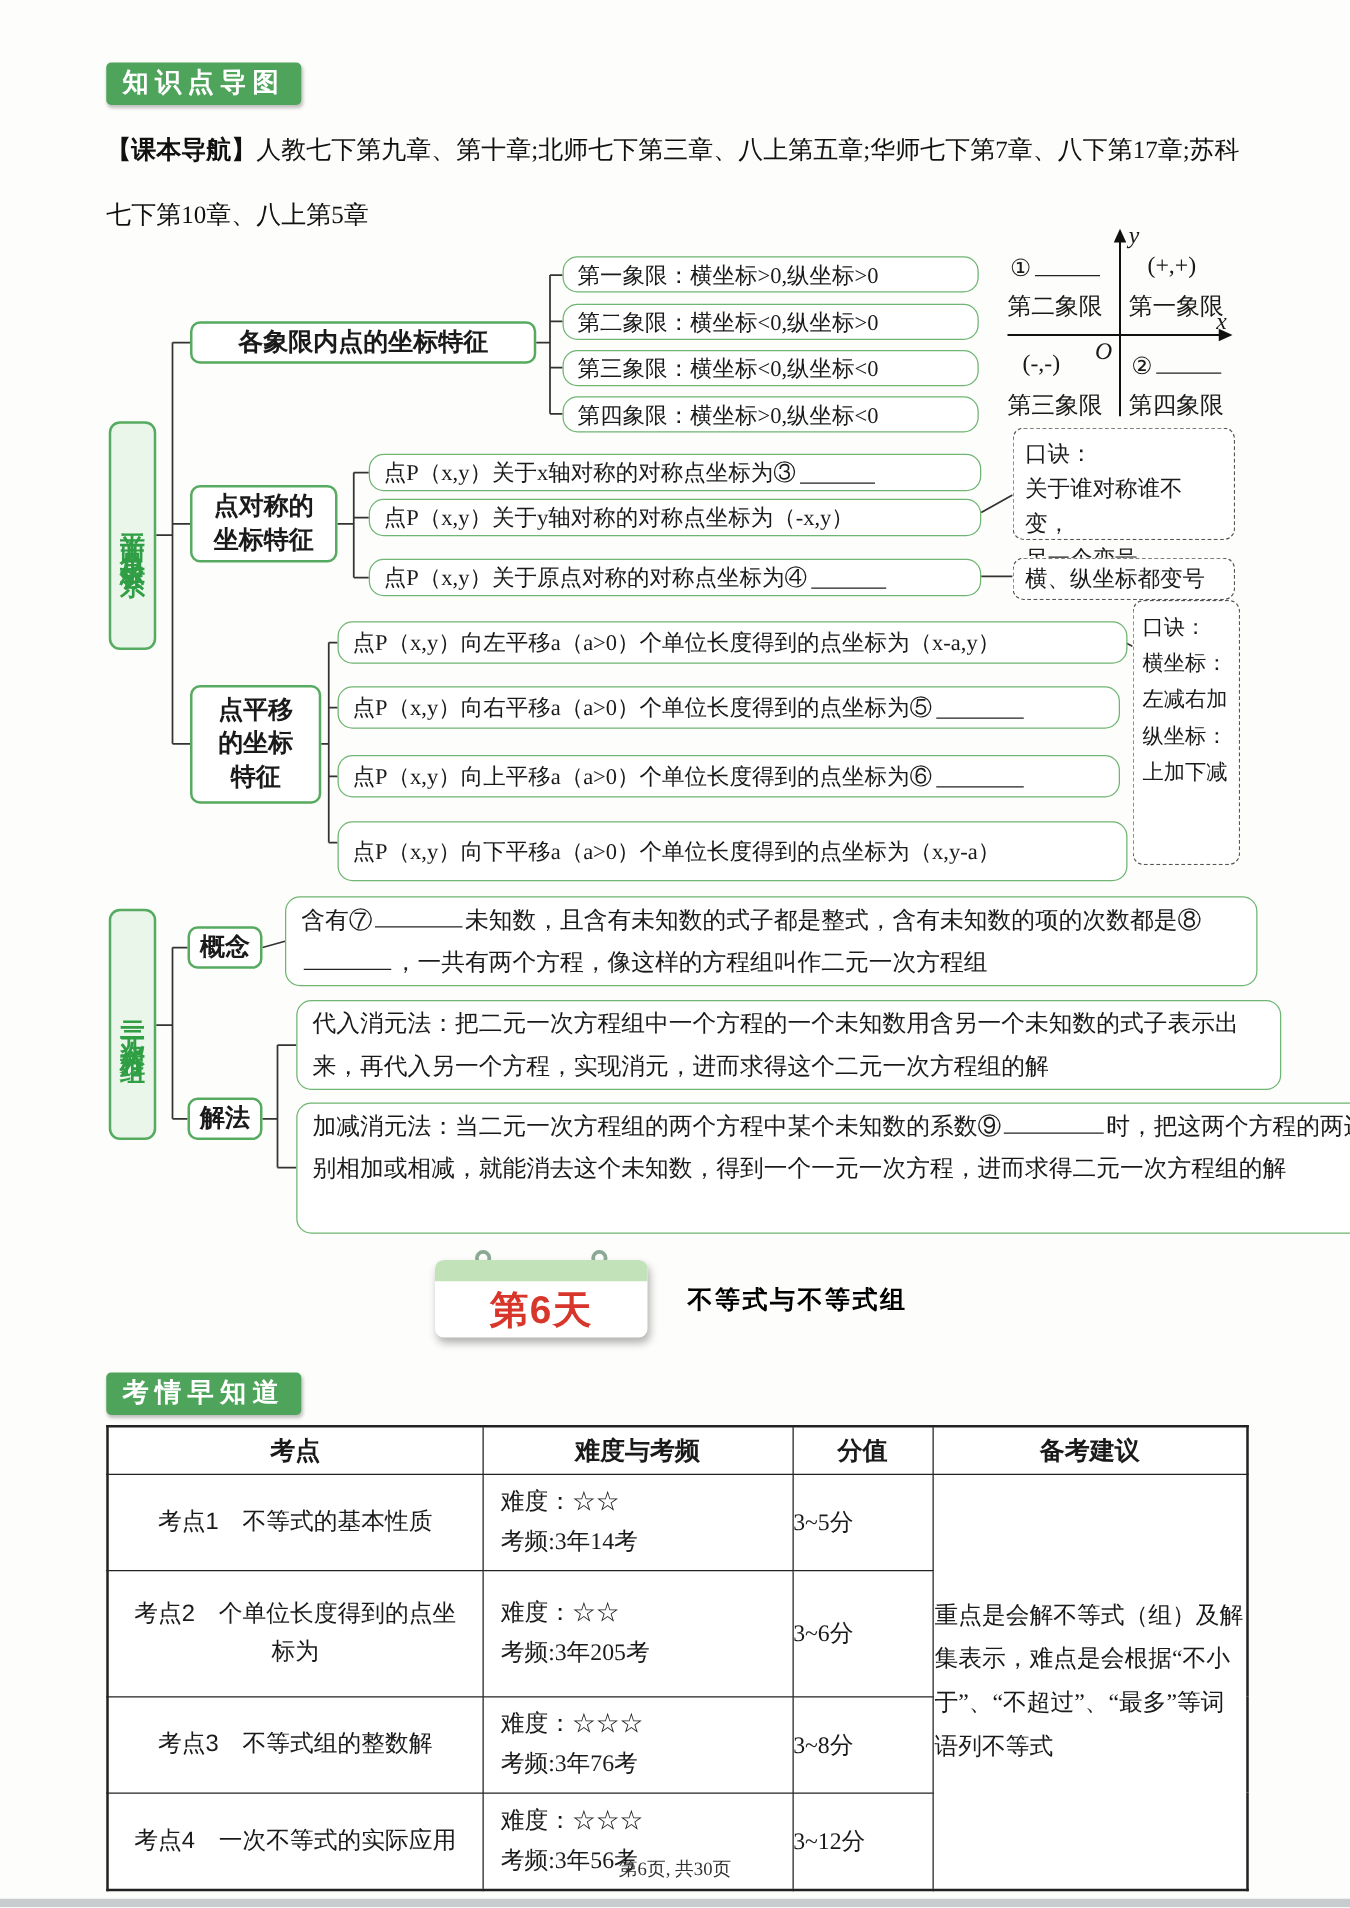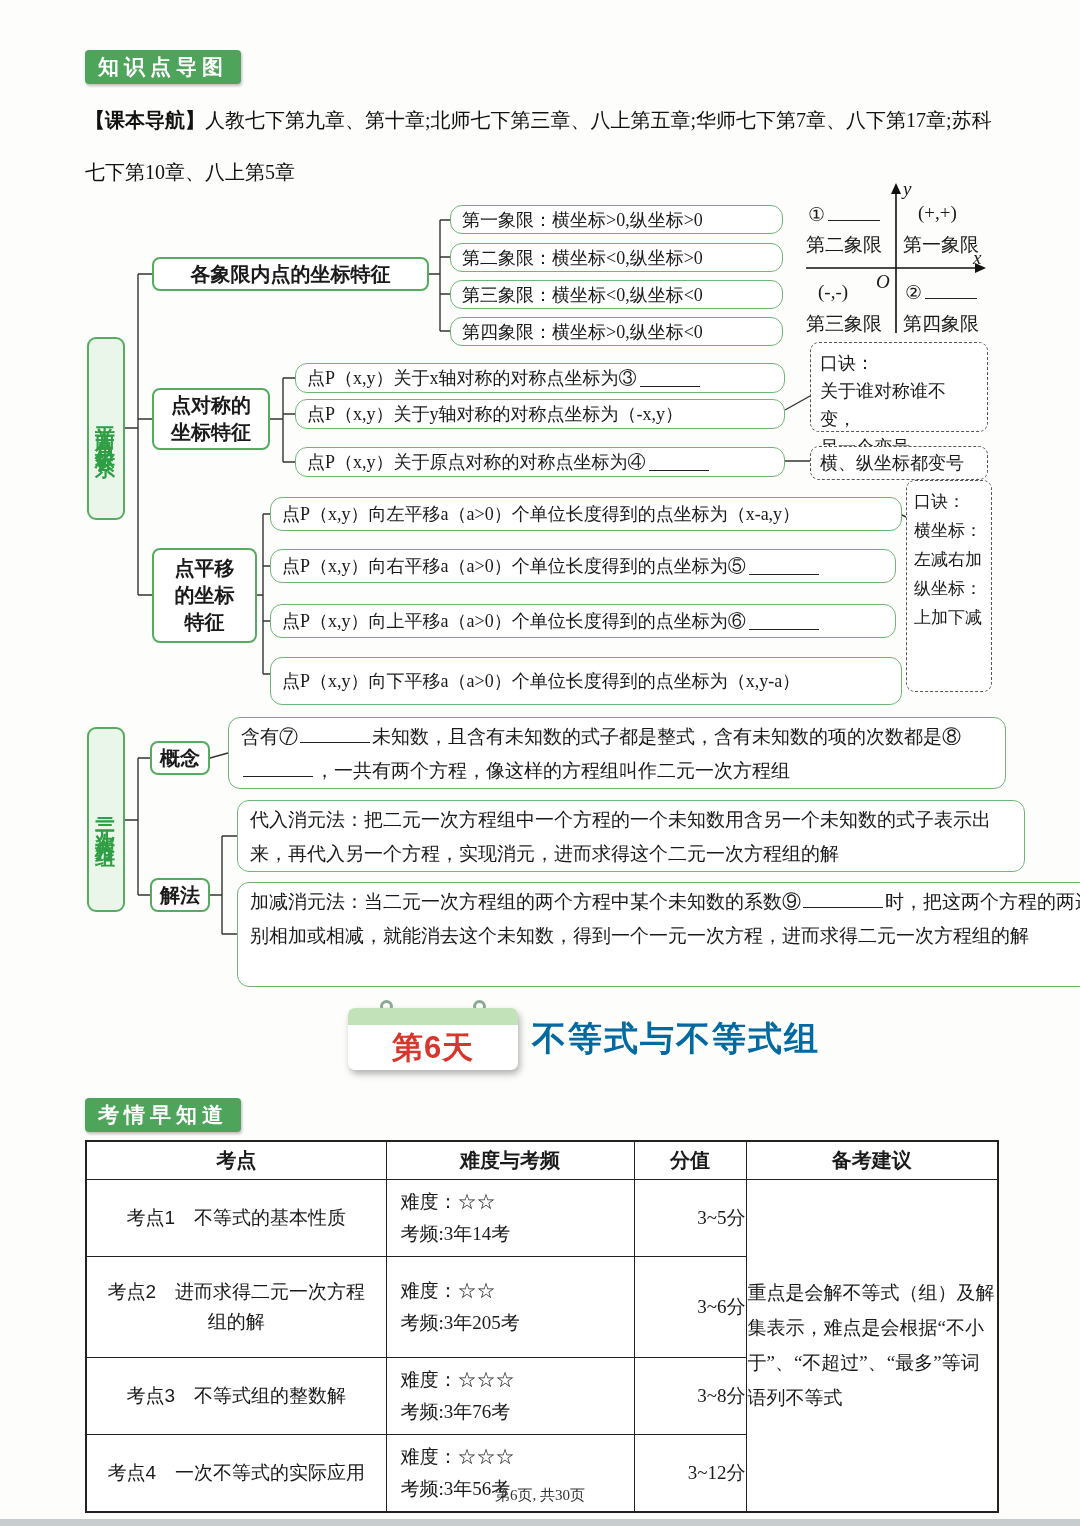--- a/index.html
+++ b/index.html
@@ -37,29 +37,29 @@
   .math { font-style:italic; font-family:"Liberation Serif", serif; }
 
   .day-banner { display:flex; align-items:center; }
   .cal { position:relative; width:170px; height:62px; border-radius:7px;
          box-shadow:2px 4px 7px rgba(0,0,0,.3); background:#fff; }
   .cal-top { position:absolute; left:0; right:0; top:0; height:17px; background:#c2e2ba; border-radius:7px 7px 0 0; }
   .cal-body { position:absolute; left:0; right:0; top:17px; bottom:0; display:flex; align-items:center; justify-content:center;
               color:#d8352b; font-weight:bold; font-size:31px; letter-spacing:1px; }
   .ring { position:absolute; width:13px; height:13px; border:3px solid #8aa894; border-radius:50%; top:-8px; background:transparent; }
   .ring.r1 { left:32px; } .ring.r2 { right:32px; }
-  .day-title { font-weight:bold; font-size:34px; color:#0369a1; margin-left:14px; letter-spacing:2px; }
+  .day-title { font-weight:bold; font-size:20px; color:#000000; margin-left:32px; letter-spacing:2px; }
 
   table.exam-table { border-collapse:collapse; border:2px solid #222; background:#fff; table-layout:fixed; }
   .exam-table th, .exam-table td { border:1.5px solid #222; }
   .exam-table th { font-size:20px; font-weight:bold; text-align:center; height:38px; }
   .td-name { font-size:19px; padding:20px 11px; line-height:30px; text-align:center; vertical-align:middle; }
   .td-diff { font-family:"Liberation Serif", serif; font-size:19px; padding:6px 14px; vertical-align:middle; }
   .td-diff div { line-height:32px; }
-  .td-score { font-family:"Liberation Serif", serif; font-size:19px; text-align:right; vertical-align:middle; }
+  .td-score { font-family:"Liberation Serif", serif; font-size:19px; text-align:left; vertical-align:middle; }
   .td-advice { font-family:"Liberation Serif", serif; font-size:19px; line-height:35px; padding:10px 1px; vertical-align:middle; text-align:left; }
 
   .footer { text-align:center; font-family:"Liberation Serif", serif; font-size:15px; color:#333; }
   .bottom-strip { background:#c7ccce; }
 </style>
 </head>
 <body>
 
 <div class="page">
 
@@ -188,21 +188,21 @@
       <tr style="height:70px;">
         <td class="td-name">考点1　不等式的基本性质</td>
         <td class="td-diff">
           <div>难度：☆☆</div>
           <div>考频:3年14考</div>
         </td>
         <td class="td-score">3~5分</td>
         <td class="td-advice" rowspan="4">重点是会解不等式（组）及解集表示，难点是会根据“不小于”、“不超过”、“最多”等词语列不等式</td>
       </tr>
       <tr style="height:82px;">
-        <td class="td-name">考点2　进而求得二元一次方程组的解</td>
+        <td class="td-name">考点2　个单位长度得到的点坐标为</td>
         <td class="td-diff">
           <div>难度：☆☆</div>
           <div>考频:3年205考</div>
         </td>
         <td class="td-score">3~6分</td>
       </tr>
       <tr style="height:70px;">
         <td class="td-name">考点3　不等式组的整数解</td>
         <td class="td-diff">
           <div>难度：☆☆☆</div>

